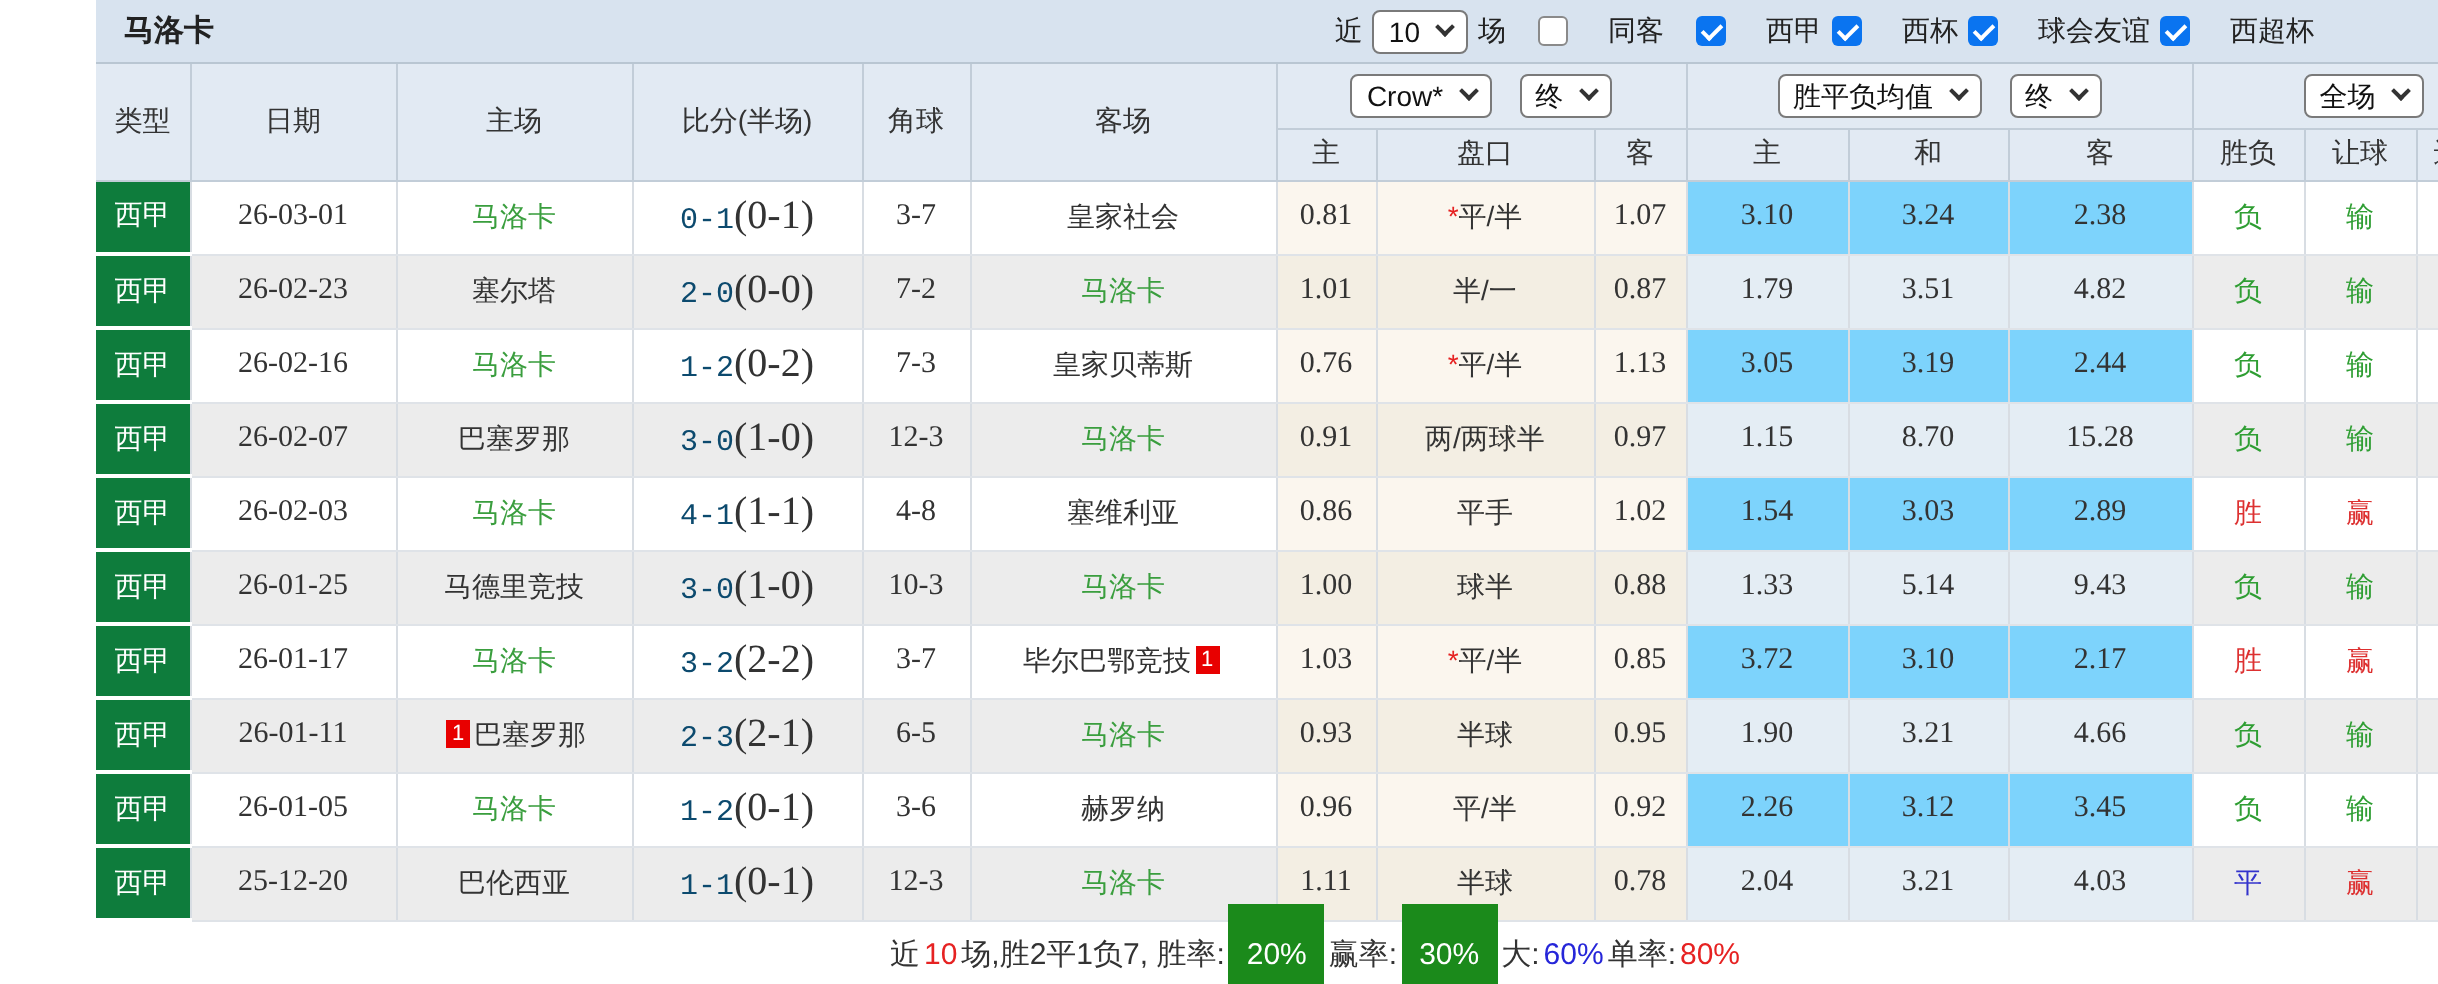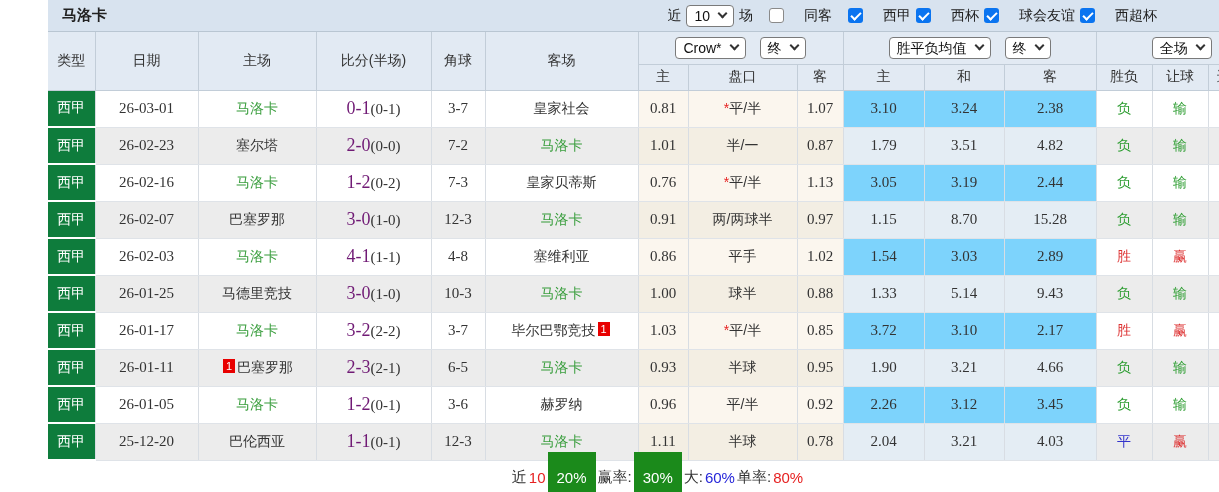--- a/index.html
+++ b/index.html
@@ -50,22 +50,22 @@
     border-left:1px solid #d8dde3; border-bottom:1px solid #dfe3e8;
   }
   tbody td:first-child { border-left:none; }
   td.type { background:#0e7c3c; color:#fff; border-bottom:2px solid #fff; }
   td.num, td.date, td.corner { font-family:"Liberation Serif", serif; font-size:15px; }
   td.crown { background:#fbf6ee; }
   tbody tr:nth-of-type(even) td.crown { background:#f3eee3; }
   td.avg { background:#7dd3fc; }
   tbody tr:nth-of-type(even) td.avg { background:#e4edf4; }
   .teamname[data-variant="self"] { color:#3a9e3e; }
-  .ft { color:#701a75; font-family:Liberation Serif, serif; font-size:18px; }
-  .ht { color:#333; font-family:"Liberation Serif", serif; font-size:15px; }
+  .ft { color:#0c4a6e; font-family:Liberation Mono, monospace; font-size:15px; }
+  .ht { color:#333; font-family:"Liberation Serif", serif; font-size:20px; }
   .star { color:#e62222; }
   td.res[data-variant="g"] { color:#2f9e33; }
   td.res[data-variant="r"] { color:#dd3030; }
   td.res[data-variant="b"] { color:#3333cc; }
   .redcard { display:inline-block; background:#e80000; color:#fff; font-size:11px;
              line-height:14px; min-width:12px; height:14px; text-align:center;
              margin:0 2px; vertical-align:2px; font-family:"Liberation Sans",sans-serif; }
   .redcard:empty { display:none; }
   
   .summary { height:33px; display:flex; align-items:center; justify-content:center;
@@ -365,20 +365,21 @@
           <td class="res" data-variant="b">平</td>
           <td class="res" data-variant="r">赢</td>
           <td class="res" data-variant="b">走</td>
         </tr>
       </tbody>
   </table>
 
   <div class="summary">
     <span>近</span>
     <span class="c-red">10</span>
+    <span>场,胜2平1负7, 胜率:</span>
     <span class="badge">20%</span>
     <span>赢率:</span>
     <span class="badge">30%</span>
     <span>大:</span>
     <span class="c-blue">60%</span>
     <span>单率:</span>
     <span class="c-red">80%</span>
   </div>
 
 </div>

